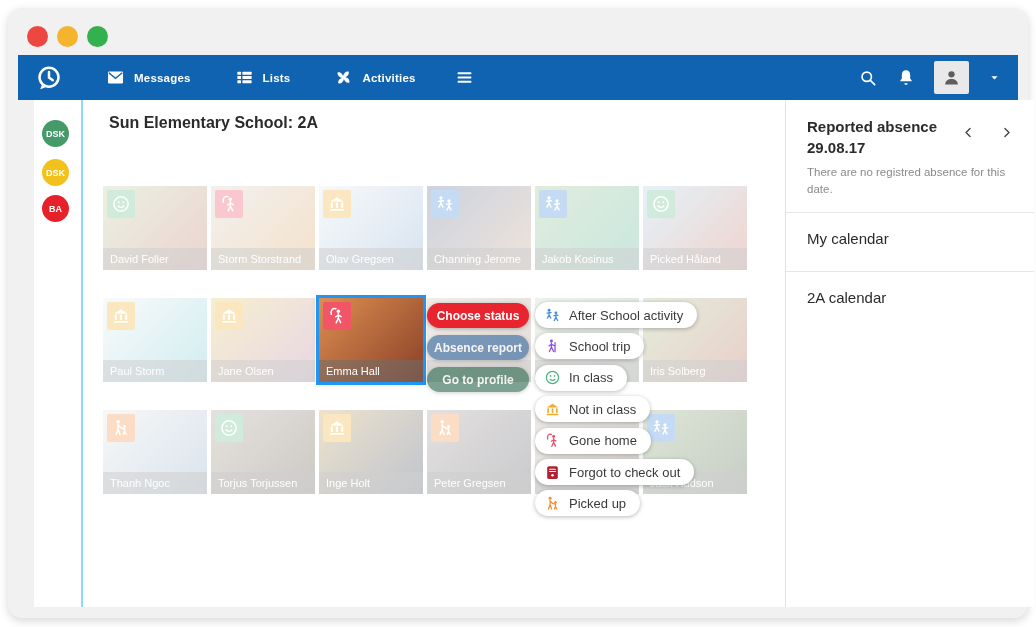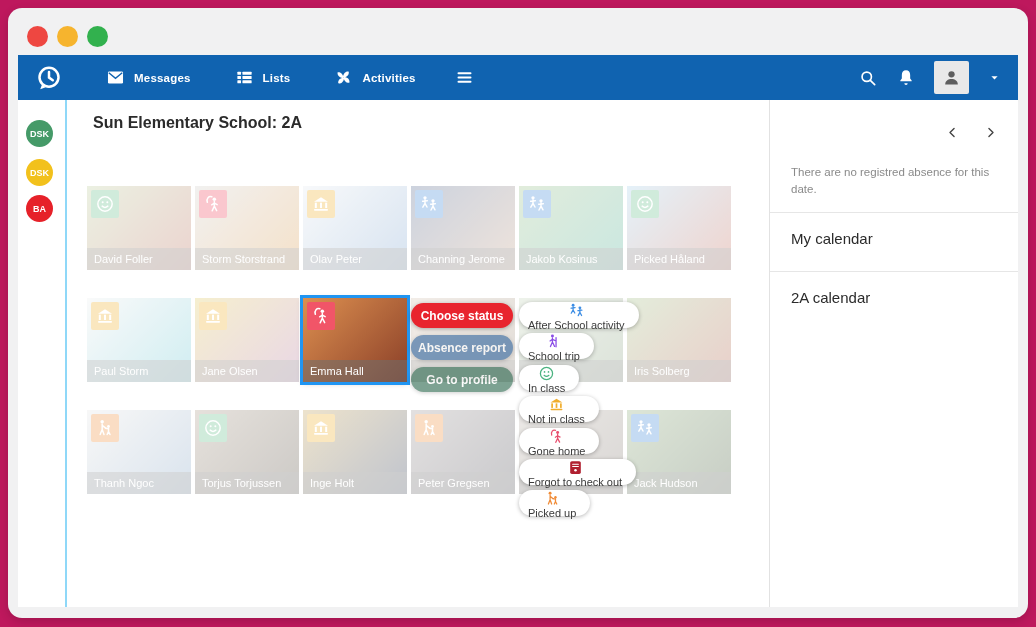--- a/index.html
+++ b/index.html
@@ -1,18 +1,18 @@
 <!DOCTYPE html>
 <html><head>
 <meta charset="utf-8">
 <style>
   * { box-sizing: border-box; margin: 0; padding: 0; }
   html,body { width:1036px; height:627px; }
   body { font-family:"Liberation Sans", sans-serif; background:#e4e4e5; }
-  .stage { position:relative; width:1036px; height:627px; background:#be185d; overflow:hidden; }
+  .stage { position:relative; width:1036px; height:627px; background:#ffffff; overflow:hidden; }
 
   .window { position:absolute; left:8px; top:8px; width:1020px; height:610px;
             background:#f1f1f2; border-radius:14px; box-shadow:0 3px 10px rgba(0,0,0,.16); }
   .chrome { position:absolute; left:0; top:0; width:100%; height:47px; }
   .tl { position:absolute; top:18px; width:21px; height:21px; border-radius:50%; cursor:pointer; }
   .tl.red { left:19px; background:#ee4741; }
   .tl.yellow { left:49px; background:#f6b42e; }
   .tl.green { left:79px; background:#32b14e; }
 
   .inner { position:absolute; left:10px; top:47px; width:1000px; height:552px; }
@@ -28,21 +28,21 @@
   .nav-burger svg { width:21px; height:21px; color:#fff; display:block; }
   .nav-right { margin-left:auto; display:flex; align-items:center; gap:18px; }
   .nav-icon-btn { background:none; border:none; cursor:pointer; }
   .nav-icon-btn svg { width:20px; height:20px; color:#fff; display:block; }
   .avatar-btn { width:35px; height:33px; background:#e9e9e9; border:none; border-radius:2px;
                 display:flex; align-items:center; justify-content:center; cursor:pointer; }
   .avatar-btn svg { width:21px; height:21px; color:#5e5e5e; }
   .caret { cursor:pointer; }
   .caret svg { width:15px; height:15px; color:#fff; display:block; }
 
-  .body { position:absolute; left:0; top:45px; width:100%; height:507px; background:#fff; }
+  .body { position:absolute; left:16px; top:45px; width:100%; height:507px; background:#fff; }
   .rail-badge { position:absolute; left:8px; width:27px; height:27px; border-radius:50%;
                 color:#fff; font-size:9px; font-weight:700; display:flex; align-items:center;
                 justify-content:center; cursor:pointer; }
   .rail-line { position:absolute; left:47px; top:0; bottom:0; width:2px; background:#8fd8f8; }
 
   .page-title { position:absolute; left:75px; top:14px; font-size:16px; font-weight:700; color:#2b2b2b; }
   .chips { position:absolute; left:75px; top:46px; display:flex; gap:8px; }
   .chip { height:21px; padding:0 10px; border-radius:11px; border:1px solid #d9d9d9; background:#fff;
           font-size:11.5px; color:#666; display:flex; align-items:center; cursor:pointer;
           font-family:"Liberation Sans",sans-serif; }
@@ -58,24 +58,24 @@
   .namebar { position:absolute; left:0; right:0; bottom:0; height:22px; background:rgba(110,110,110,.55);
              display:flex; align-items:center; padding:0 7px; font-size:11px; color:#fff;
              white-space:nowrap; overflow:hidden; }
 
   .action-btn { position:absolute; left:393px; width:102px; height:25px; border:none; border-radius:12.5px;
                 color:#fff; font-size:12px; font-weight:700; display:flex; align-items:center;
                 justify-content:center; box-shadow:0 1px 4px rgba(0,0,0,.3); cursor:pointer; z-index:6;
                 font-family:"Liberation Sans",sans-serif; }
   .action-btn.inactive { opacity:.62; }
 
-  .status-pill { position:absolute; left:501px; height:26px; display:flex; align-items:center; gap:0;
+  .status-pill { position:absolute; left:501px; height:26px; display:flex; align-items:center; gap:8px;
                  padding:0 14px 0 9px; background:#fff; border-radius:13px;
-                 box-shadow:0 1px 4px rgba(0,0,0,.28); font-size:11px; color:#3a3a3a; cursor:pointer;
-                 z-index:6; white-space:nowrap;flex-direction:column; }
+                 box-shadow:0 1px 4px rgba(0,0,0,.28); font-size:13px; color:#3a3a3a; cursor:pointer;
+                 z-index:6; white-space:nowrap; }
   .status-pill .pill-icon svg { width:17px; height:17px; display:block; }
 
   .sidebar { position:absolute; left:751px; top:0; width:249px; height:100%; background:#fff;
              border-left:1px solid #e2e2e2; }
   .sb-head-title { position:absolute; left:21px; top:16px; font-size:15px; font-weight:700;
                    color:#2b2b2b; line-height:21px; width:150px; }
   .sb-arrow { position:absolute; top:20px; width:24px; height:24px; background:none; border:none;
               cursor:pointer; }
   .sb-arrow svg { width:15px; height:15px; color:#444; display:block; margin:auto; }
   .sb-arrow.prev { left:170px; }
@@ -224,21 +224,21 @@
                 <svg viewBox="0 0 24 24" style="color:#ffffff">
                   <g fill="currentColor">
                     <path d="M3.6 9.2L12 3.8l8.4 5.4z"></path>
                     <rect x="4.6" y="10.4" width="2.4" height="6.4"></rect>
                     <rect x="10.8" y="10.4" width="2.4" height="6.4"></rect>
                     <rect x="17" y="10.4" width="2.4" height="6.4"></rect>
                     <rect x="3.6" y="18" width="16.8" height="2.2" rx="1"></rect>
                   </g>
                 </svg>
               </div>
-              <div class="namebar">Olav Peter</div>
+              <div class="namebar">Olav Gregsen</div>
             </article>
             <article class="card dim" style="left: 393px; top: 86px;">
               <div class="photo" style="background: linear-gradient(135deg, rgb(100, 119, 155), rgb(205, 171, 146));"></div>
               <div class="badge" style="background: rgb(78, 146, 221);">
                 <svg viewBox="0 0 24 24" style="color:#ffffff">
                   <g fill="none" stroke="currentColor" stroke-width="1.8" stroke-linecap="round">
                     <circle cx="7.2" cy="4.6" r="2" fill="currentColor" stroke="none"></circle>
                     <path d="M7.2 7v4.2M7.2 11.2l-2.6 4.6M7.2 11.2l2.4 4.4M4.4 8.8l5.6-.8"></path>
                     <circle cx="16.8" cy="8.2" r="2" fill="currentColor" stroke="none"></circle>
                     <path d="M16.8 10.6v4M16.8 14.6l-2.4 4.6M16.8 14.6l2.4 4.4M14 12.2l5.6-.6"></path>
@@ -494,20 +494,24 @@
                     <circle cx="16.2" cy="10.2" r="1.7" fill="currentColor" stroke="none"></circle>
                     <path d="M16.2 12.2v4M16.2 16.2l-1.6 3.6M16.2 16.2l1.8 3.6M16.2 13l-3.4-.8"></path>
                   </g>
                 </svg>
               </span>
               <span>Picked up</span>
             </div>
           </div>
 
         <aside class="sidebar">
+          <div class="sb-head-title">
+            <div>Reported absence</div>
+            <div>29.08.17</div>
+          </div>
           <button class="sb-arrow prev">
             <svg viewBox="0 0 24 24">
                 <path d="M14.5 5.5L8 12l6.5 6.5" fill="none" stroke="currentColor" stroke-width="2.2" stroke-linecap="round" stroke-linejoin="round"></path>
               </svg>
           </button>
           <button class="sb-arrow next">
             <svg viewBox="0 0 24 24">
                 <path d="M9.5 5.5L16 12l-6.5 6.5" fill="none" stroke="currentColor" stroke-width="2.2" stroke-linecap="round" stroke-linejoin="round"></path>
               </svg>
           </button>

